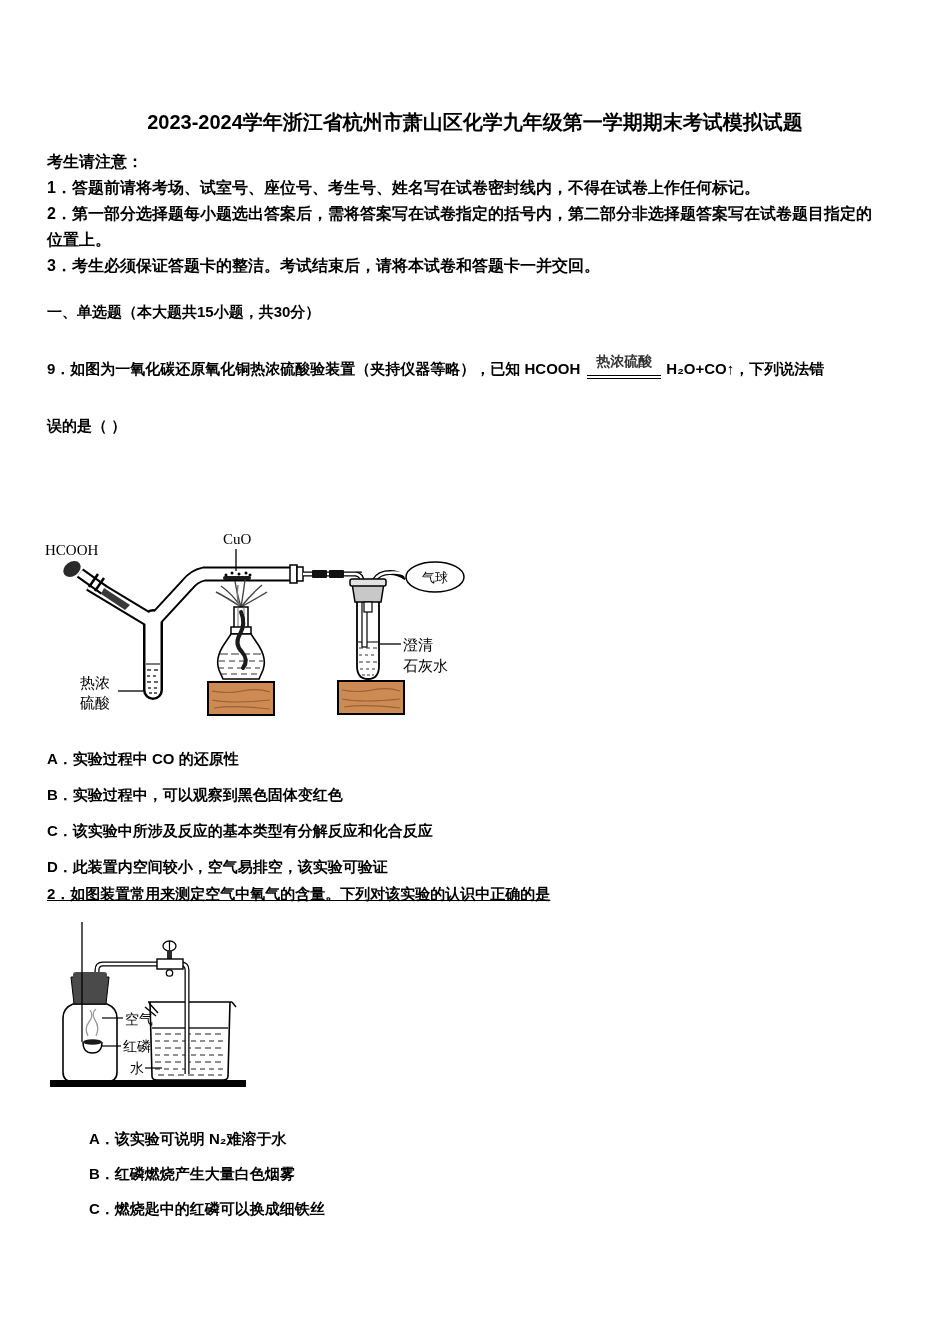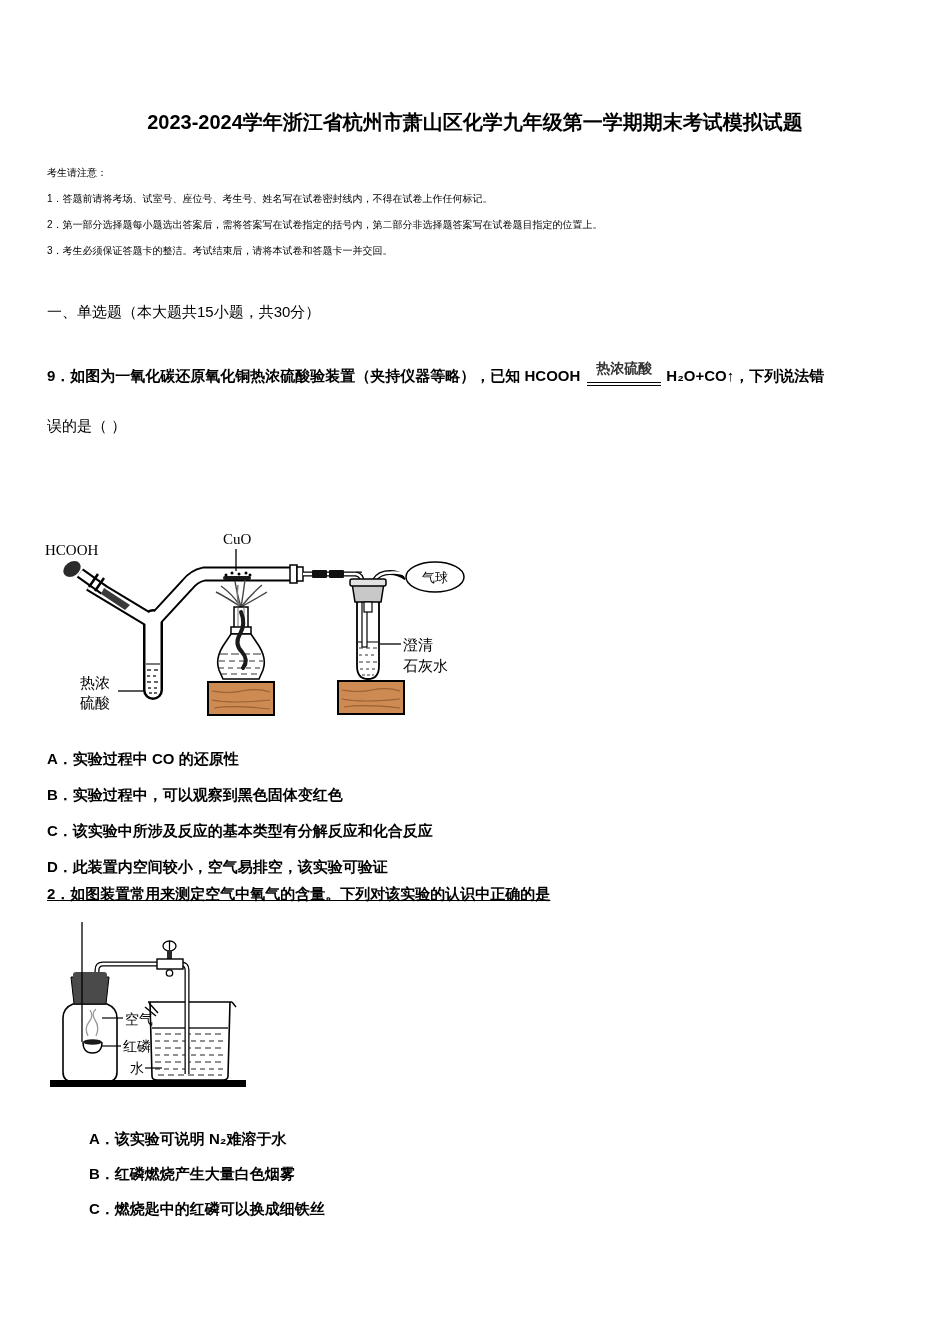--- a/index.html
+++ b/index.html
@@ -8,36 +8,36 @@
     width:932px;height:1344px;
     background:#fff;color:#000;
     font-family:"Liberation Sans",sans-serif;
     overflow:hidden;
   }
   .title{
     position:absolute;top:107px;left:0;width:950px;
     text-align:center;font-size:20px;font-weight:700;line-height:30px;
   }
   .notice{
-    position:absolute;top:160px;left:47px;right:45px;
-    font-size:10px;font-weight:400;line-height:26px;
+    position:absolute;top:149px;left:47px;right:45px;
+    font-size:16px;font-weight:700;line-height:26px;
   }
   .section-heading{
     position:absolute;top:299px;left:47px;right:45px;
-    font-size:15px;font-weight:400;line-height:26px;
+    font-size:15px;font-weight:700;line-height:26px;
   }
   .q1-line1{
     position:absolute;top:348px;left:47px;
     font-size:15px;font-weight:700;line-height:26px;white-space:nowrap;
   }
   .q1-line2{
     position:absolute;top:413px;left:47px;
-    font-size:15px;font-weight:400;line-height:26px;
-  }
-  .rxn{display:inline-block;overflow:hidden;vertical-align:-5px;margin:7px 5px 0 7px;text-align:left;}
+    font-size:15px;font-weight:700;line-height:26px;
+  }
+  .rxn{display:inline-block;overflow:hidden;vertical-align:-5px;margin:0 5px 0 7px;text-align:left;}
   .rxn .cond{display:block;font-size:14px;font-weight:700;color:#333;padding:0 9px 1px;border-bottom:1.5px solid #000;}
   .rxn .rxn-line{display:block;height:2px;border-bottom:1.5px solid #000;}
   .diagram1{position:absolute;top:528px;left:40px;}
   .diagram2{position:absolute;top:912px;left:50px;}
   .q1-options{position:absolute;top:741px;left:47px;right:45px;}
   .q1-options .opt{height:36px;display:flex;align-items:center;font-size:15px;font-weight:700;}
   .q2-stem{
     position:absolute;top:881px;left:47px;right:45px;
     font-size:15px;font-weight:700;line-height:26px;text-decoration:underline;
   }

